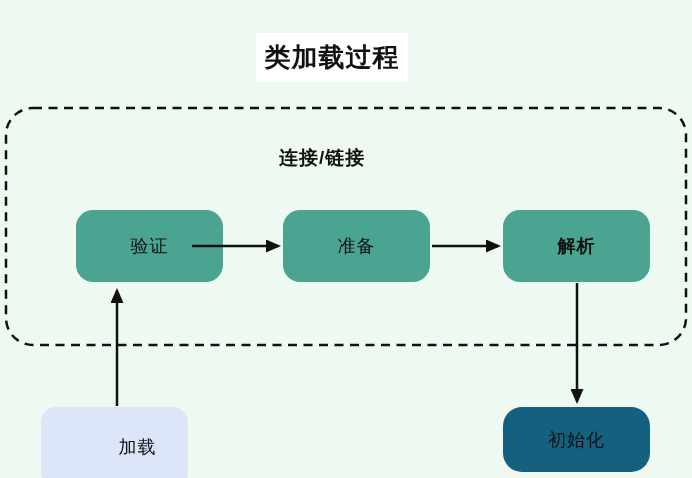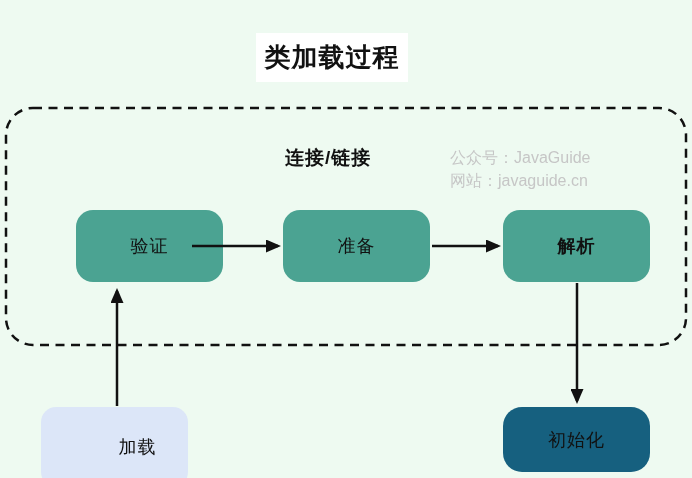--- a/index.html
+++ b/index.html
@@ -27,21 +27,21 @@
     left: 256px; top: 33px;
     width: 152px; height: 49px;
     background: var(--title-bg);
     display: flex; align-items: center; justify-content: center;
     font-size: 26px; font-weight: 700;
     letter-spacing: 1px;
     color: var(--ink);
   }
   .link-label {
     position: absolute;
-    left: 285px; top: 145px;
+    left: 279px; top: 145px;
     font-size: 19px; font-weight: 600;
     letter-spacing: 1px;
     color: var(--ink);
   }
   .watermark {
     position: absolute;
     left: 450px; top: 146px;
     font-size: 16px;
     line-height: 23px;
     color: var(--watermark-gray);
@@ -89,24 +89,20 @@
 </style>
 </head>
 <body>
 
 <div class="canvas">
 
   <div class="title-band">类加载过程</div>
 
   <div class="link-label">连接/链接</div>
 
-  <div class="watermark">
-    <div>公众号：JavaGuide</div>
-    <div>网站：javaguide.cn</div>
-  </div>
 
   <div class="node stage" id="node-verify">
     <span>验证</span>
   </div>
   <div class="node stage" id="node-prepare">
     <span>准备</span>
   </div>
   <div class="node stage" id="node-resolve">
     <span>解析</span>
   </div>

